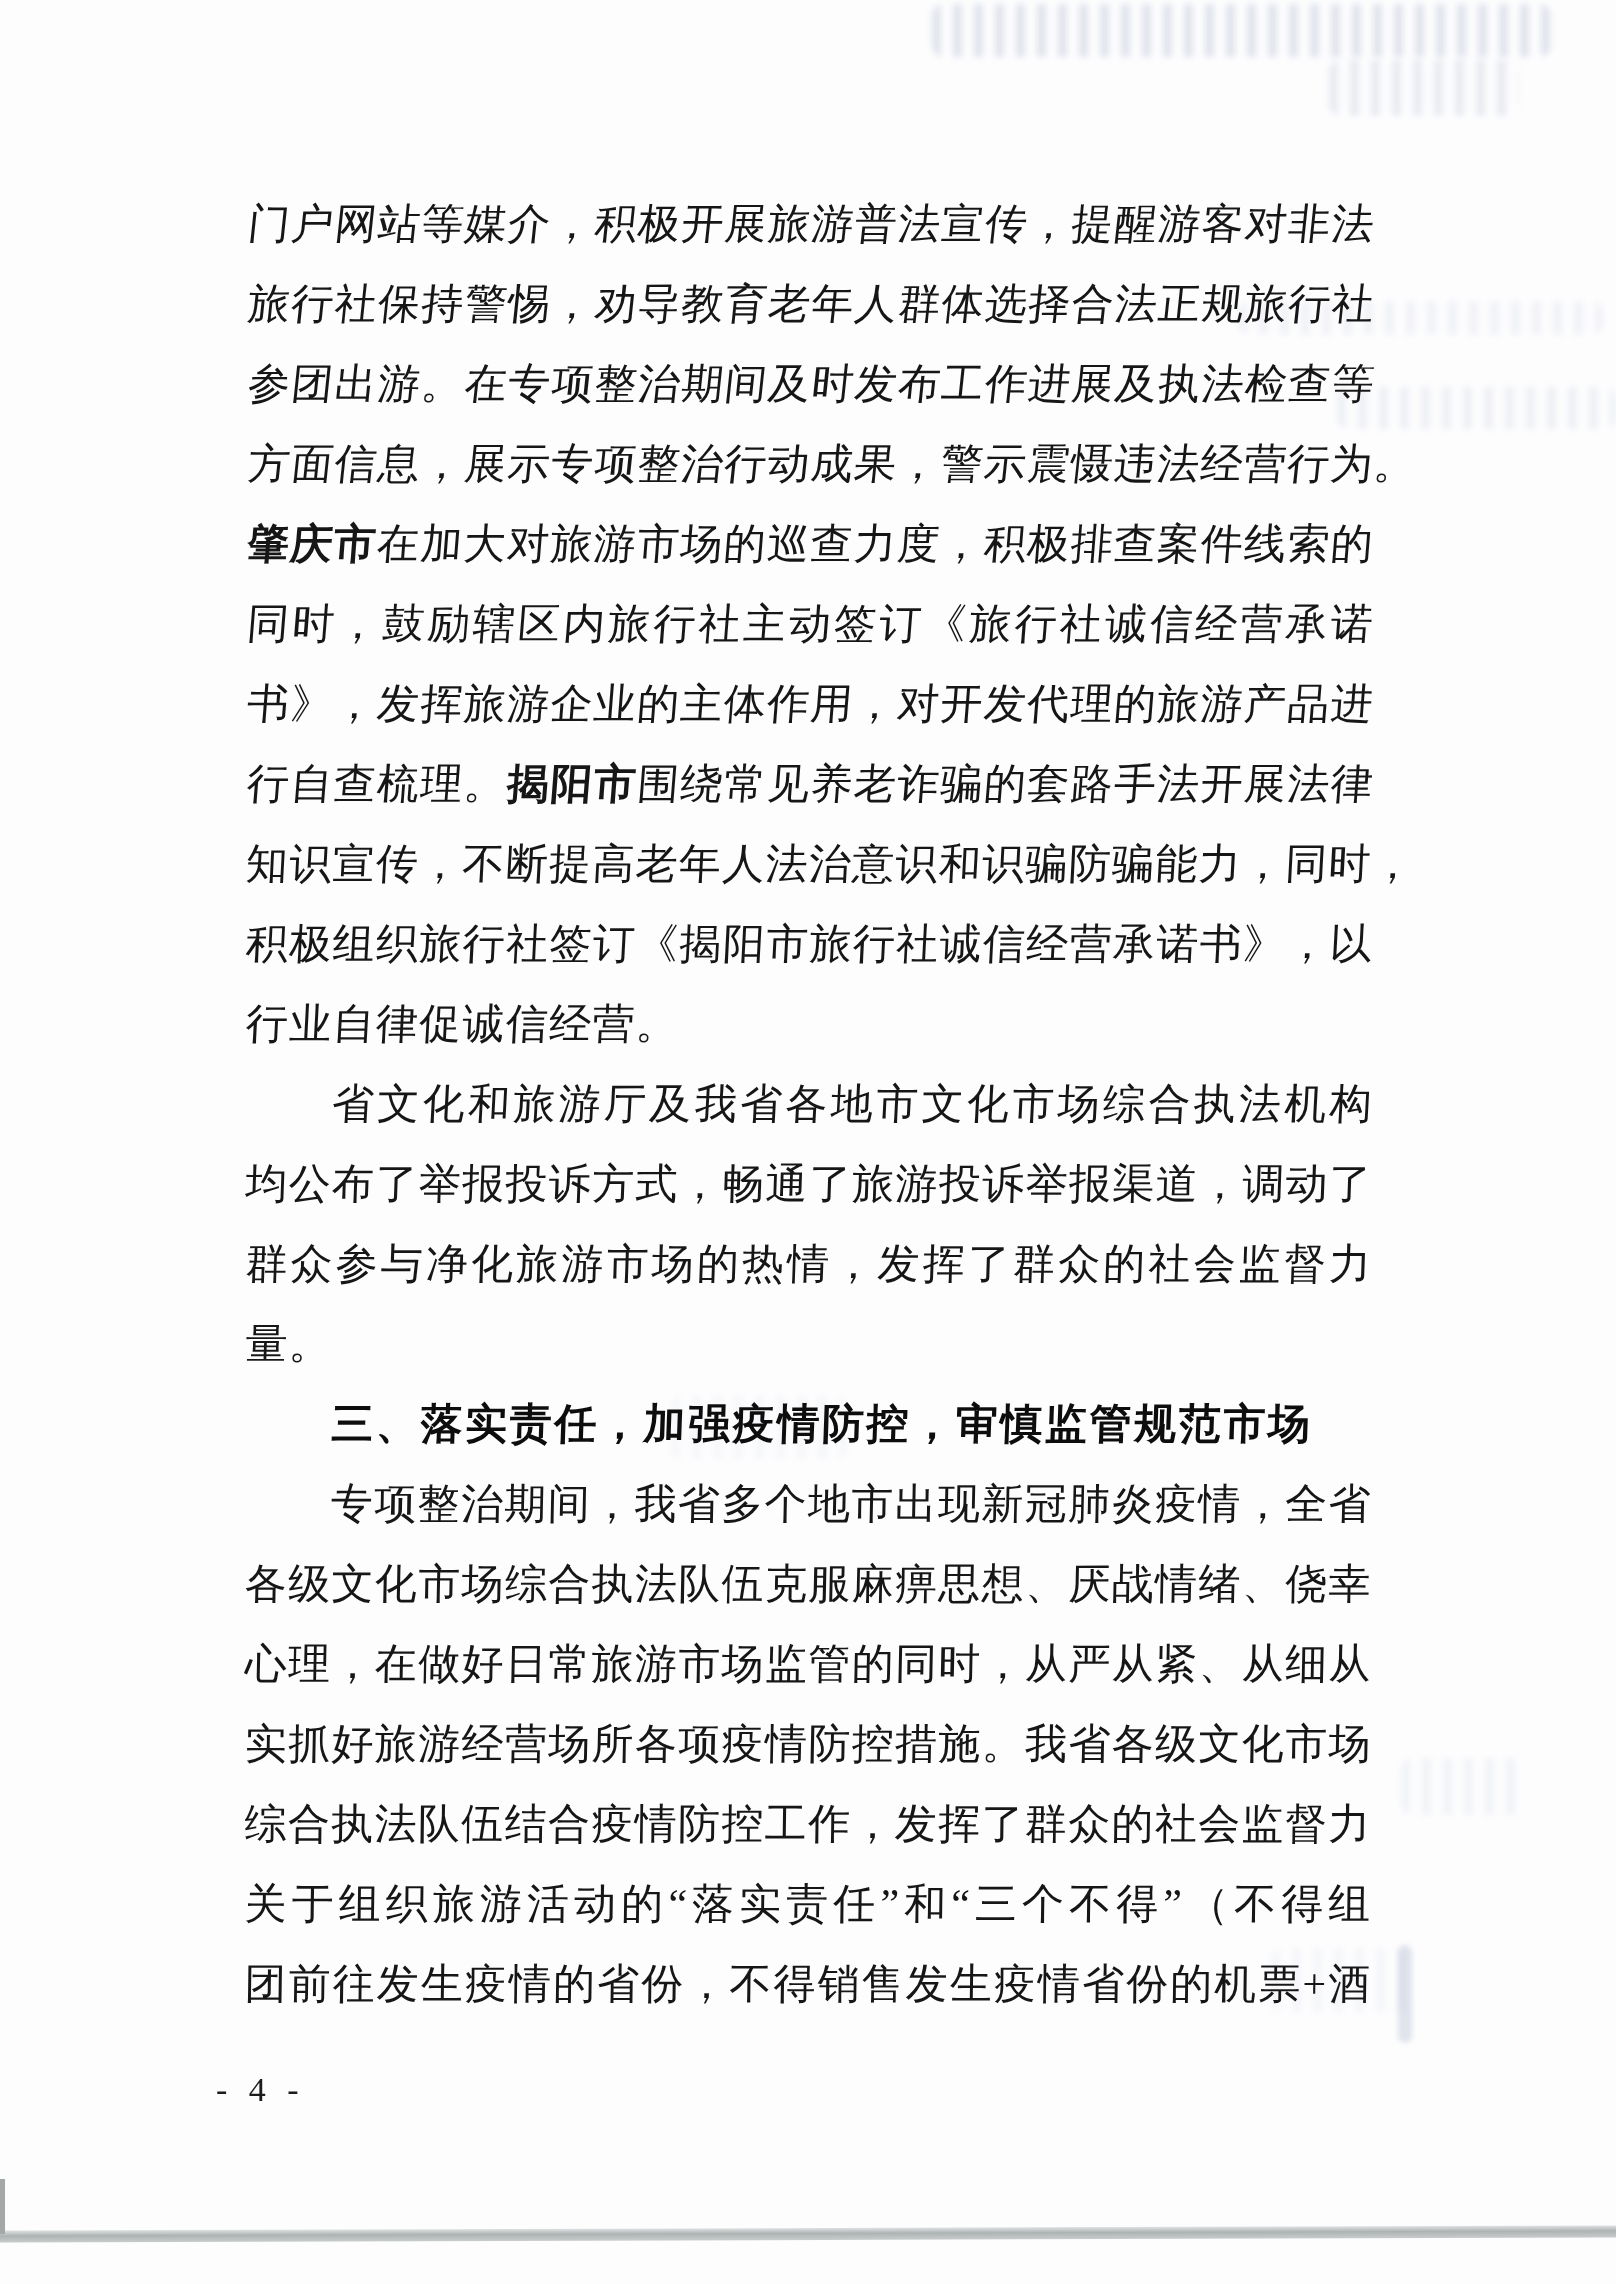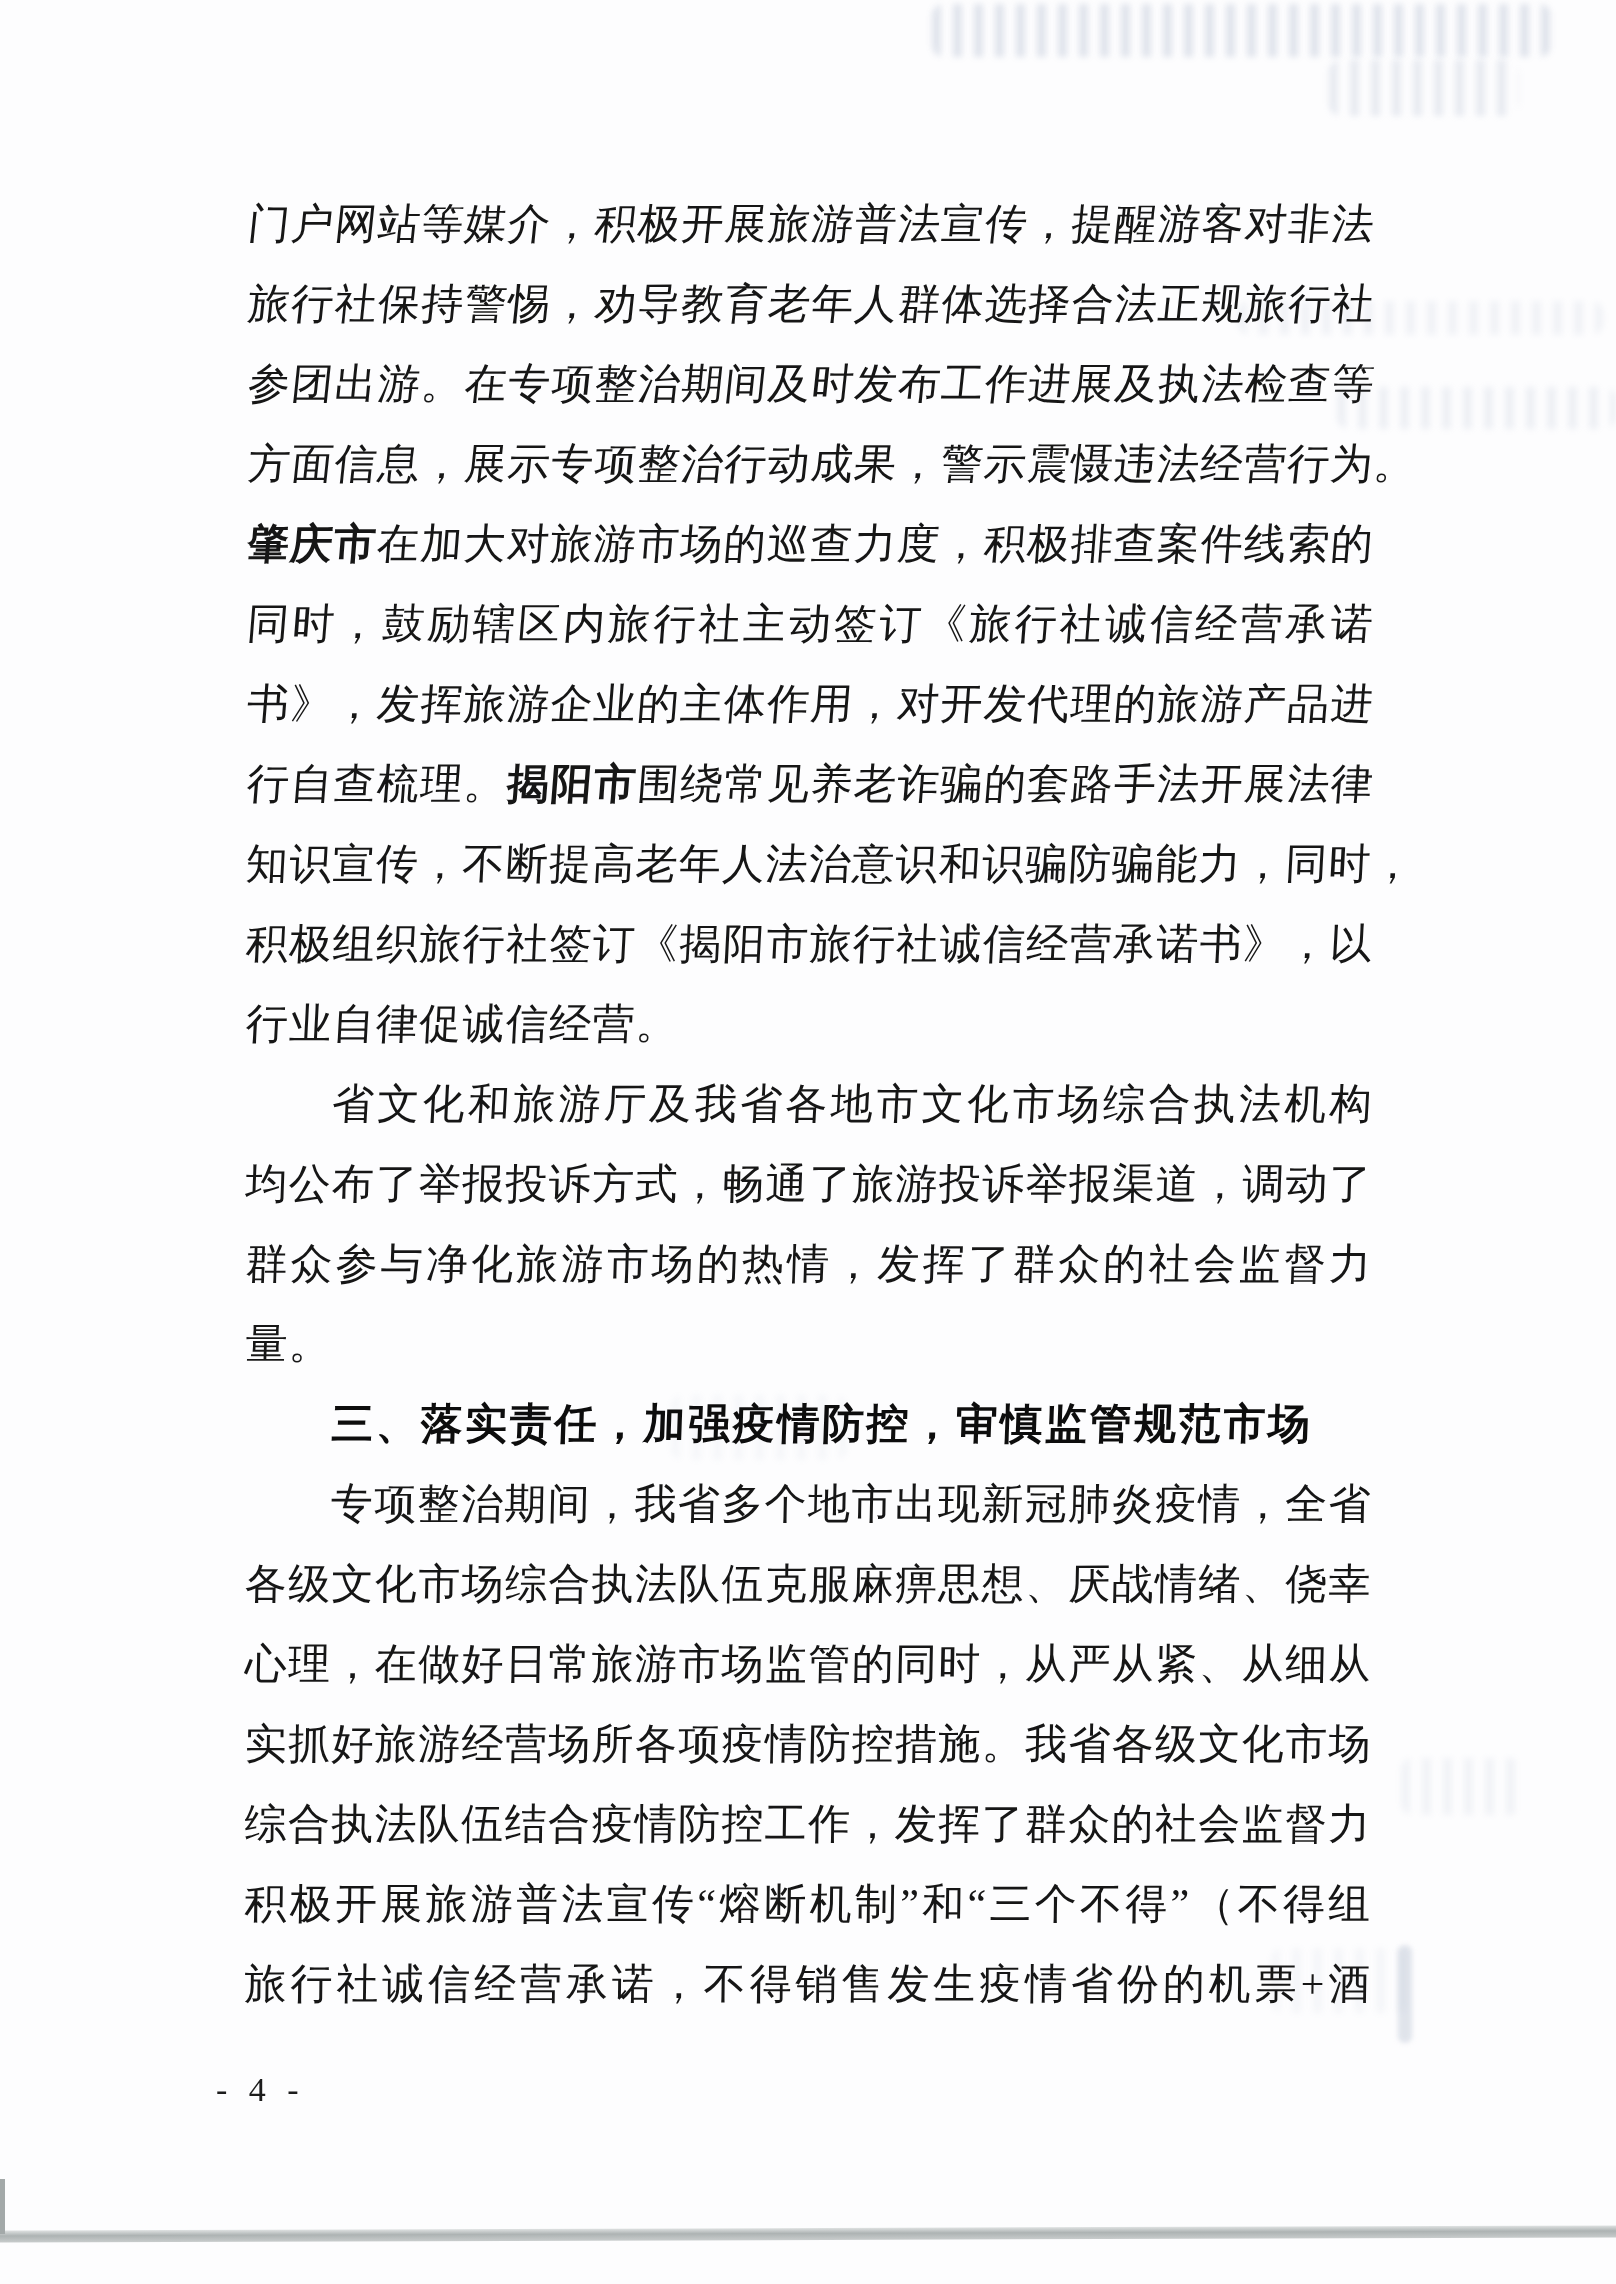--- a/index.html
+++ b/index.html
@@ -130,22 +130,22 @@
       <div class="doc-line indent"><span class="seg">省文化和旅游厅及我省各地市文化市场综合执法机构</span></div>
       <div class="doc-line"><span class="seg">均公布了举报投诉方式，畅通了旅游投诉举报渠道，调动了</span></div>
       <div class="doc-line"><span class="seg">群众参与净化旅游市场的热情，发挥了群众的社会监督力</span></div>
       <div class="doc-line no-fill"><span class="seg">量。</span></div>
       <div class="doc-line heading indent no-fill"><span class="seg bold">三、落实责任，加强疫情防控，审慎监管规范市场</span></div>
       <div class="doc-line indent"><span class="seg">专项整治期间，我省多个地市出现新冠肺炎疫情，全省</span></div>
       <div class="doc-line"><span class="seg">各级文化市场综合执法队伍克服麻痹思想、厌战情绪、侥幸</span></div>
       <div class="doc-line"><span class="seg">心理，在做好日常旅游市场监管的同时，从严从紧、从细从</span></div>
       <div class="doc-line"><span class="seg">实抓好旅游经营场所各项疫情防控措施。我省各级文化市场</span></div>
       <div class="doc-line"><span class="seg">综合执法队伍结合疫情防控工作，发挥了群众的社会监督力</span></div>
-      <div class="doc-line"><span class="seg">积极开展旅游普法宣传“熔断机制”和“三个不得”（不得组</span></div>
-      <div class="doc-line"><span class="seg">旅行社诚信经营承诺，不得销售发生疫情省份的机票+酒</span></div>
+      <div class="doc-line"><span class="seg">关于组织旅游活动的“落实责任”和“三个不得”（不得组</span></div>
+      <div class="doc-line"><span class="seg">团前往发生疫情的省份，不得销售发生疫情省份的机票+酒</span></div>
     </div>
 
   <div class="page-number">- 4 -</div>
 
   <div class="scan-band"></div>
   <div class="scan-corner"></div>
 
 </div>
 
 

